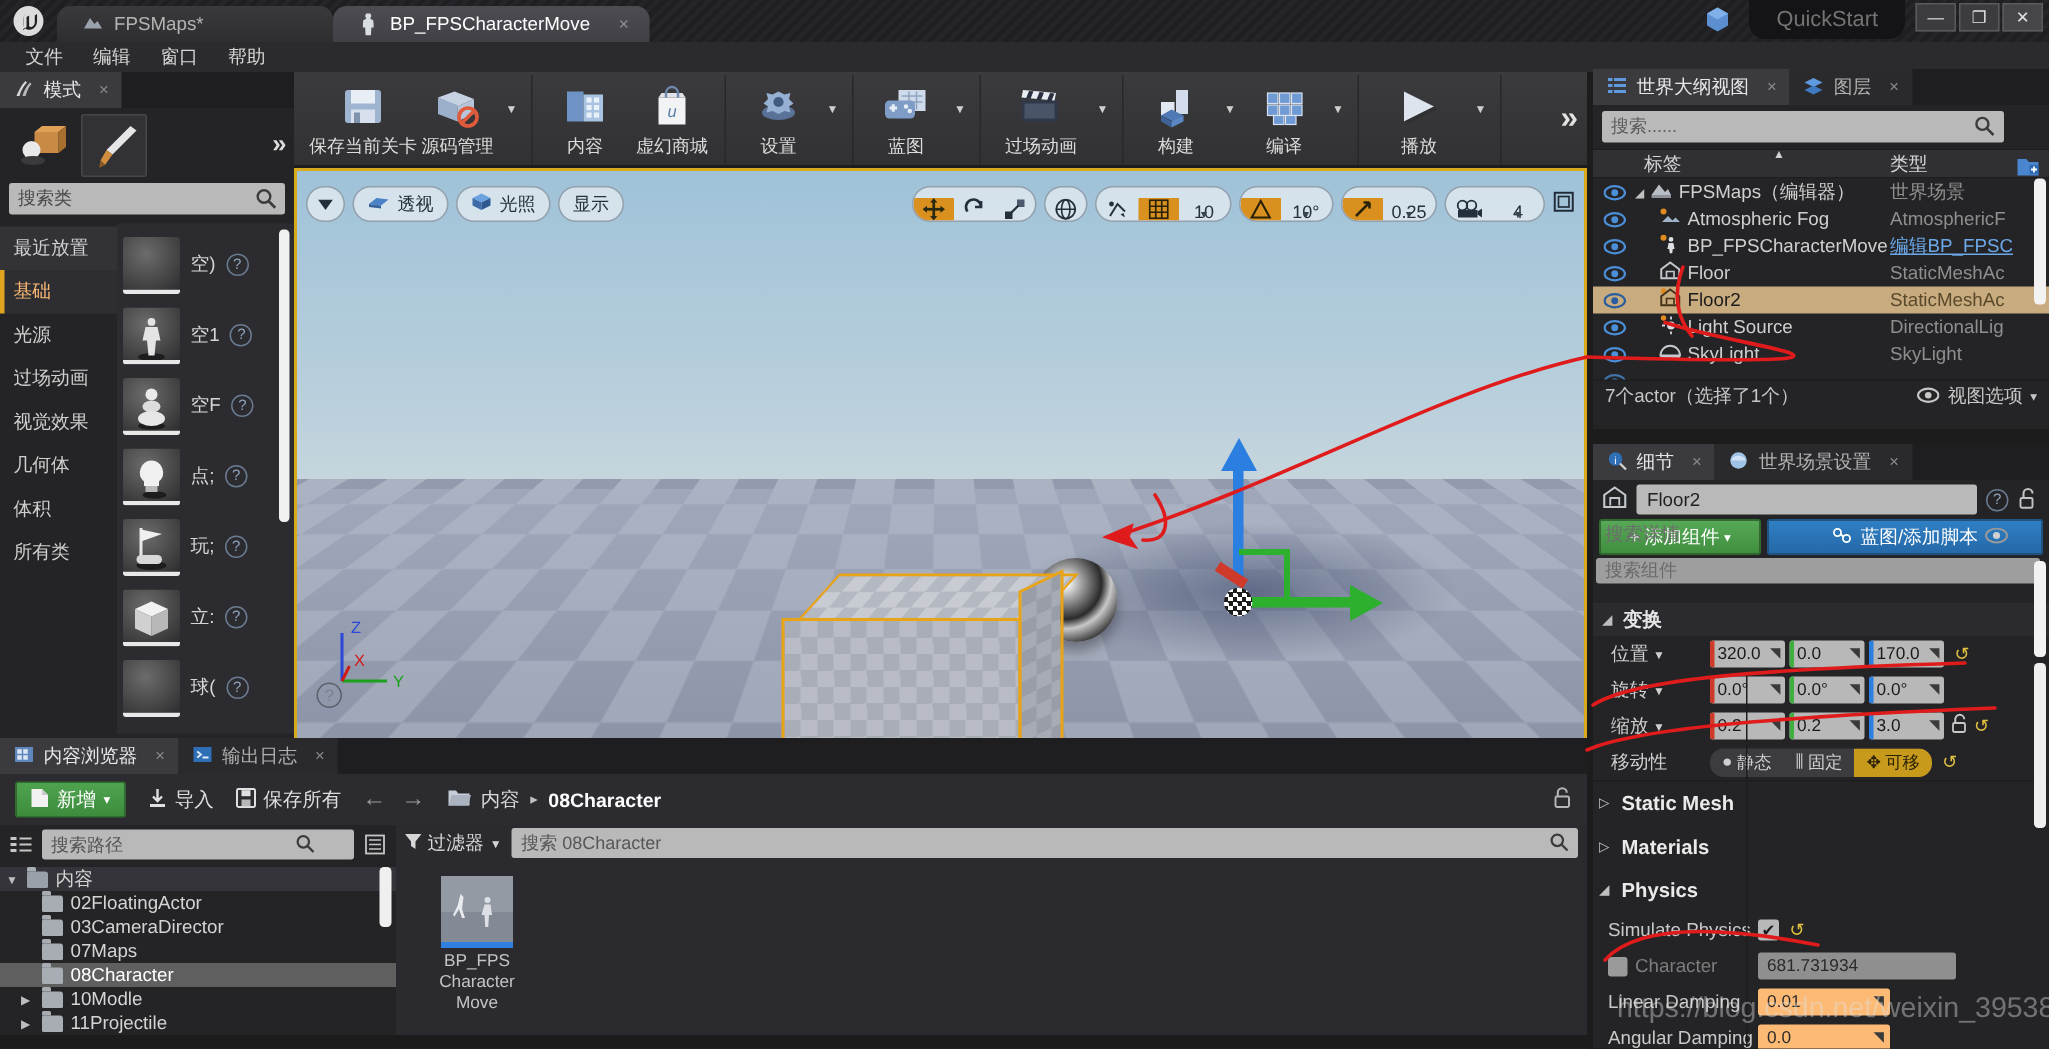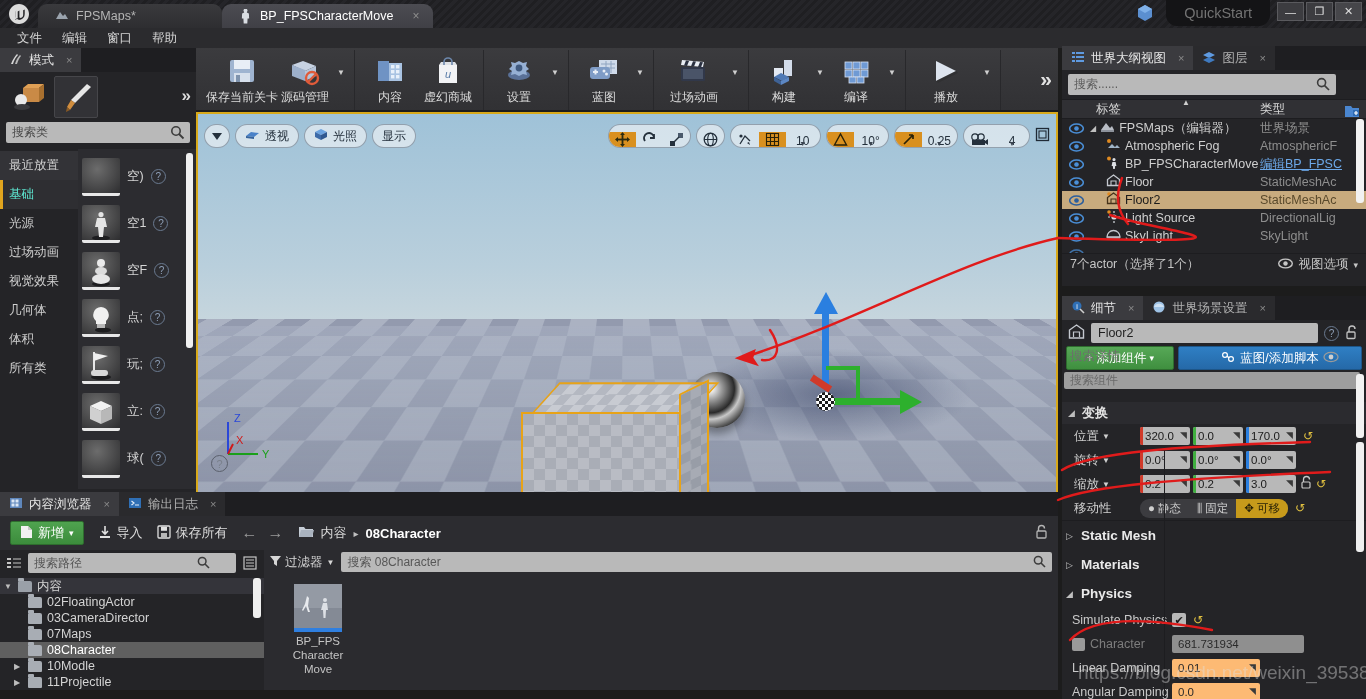--- a/index.html
+++ b/index.html
@@ -100,21 +100,21 @@
     position: relative;
   }
   .srchbox .mag { position: absolute; right: 5px; top: 3px; }
   .modes-body { display: flex; height: 340px; }
   .cats { width: 78px; background: #242427; padding-top: 2px; }
   .cat {
     height: 29px; display: flex; align-items: center; padding-left: 9px;
     font-size: 12.5px; color: #cfcfcf; position: relative;
   }
   .cat.hl { background: #333337; }
-  .cat.sel { background: #2e2e32; color: #5eead4; }
+  .cat.sel { background: #2e2e32; color: #fdba74; }
   .cat.sel::before { content:""; position: absolute; left: 0; top: 0; bottom: 0; width: 3px; background: #e0a41e; }
   .placelist { flex: 1; background: #2c2c30; position: relative; padding: 4px 0 0 4px; overflow: hidden; }
   .placeitem { height: 47px; display: flex; align-items: center; gap: 7px; }
   .thumb {
     width: 38px; height: 38px; border-radius: 2px; position: relative; overflow: hidden;
     background: radial-gradient(circle at 40% 32%, #6c6c6c, #2d2d2f);
     border-bottom: 3px solid #e8e8e8;
   }
   .placename { font-size: 12.5px; color: #d5d5d5; }
   .qmark {

